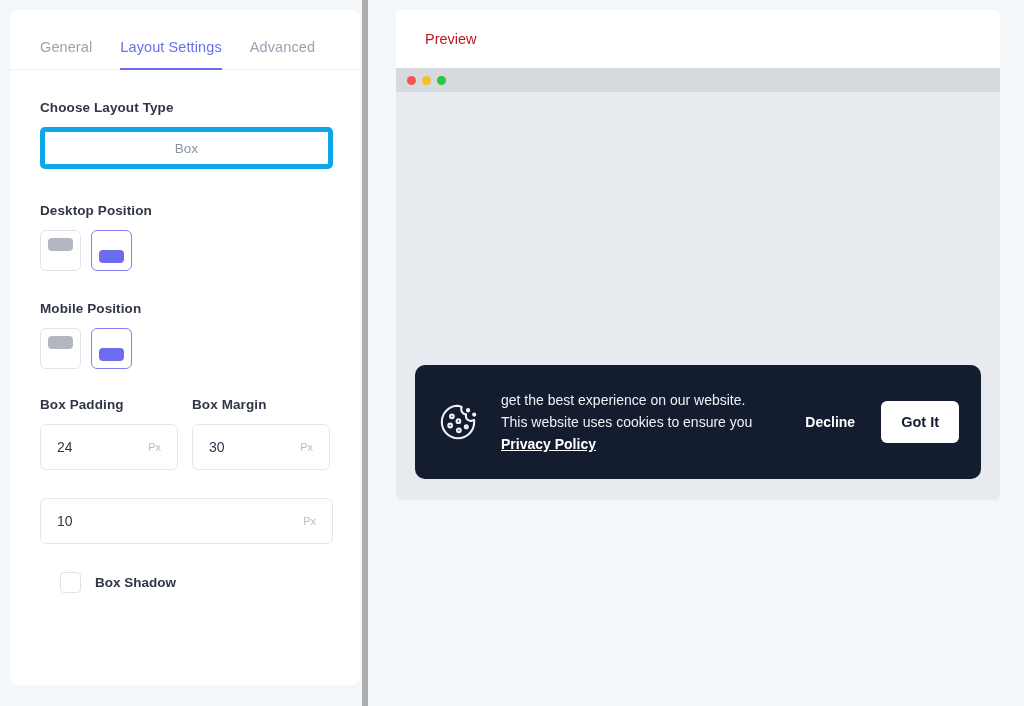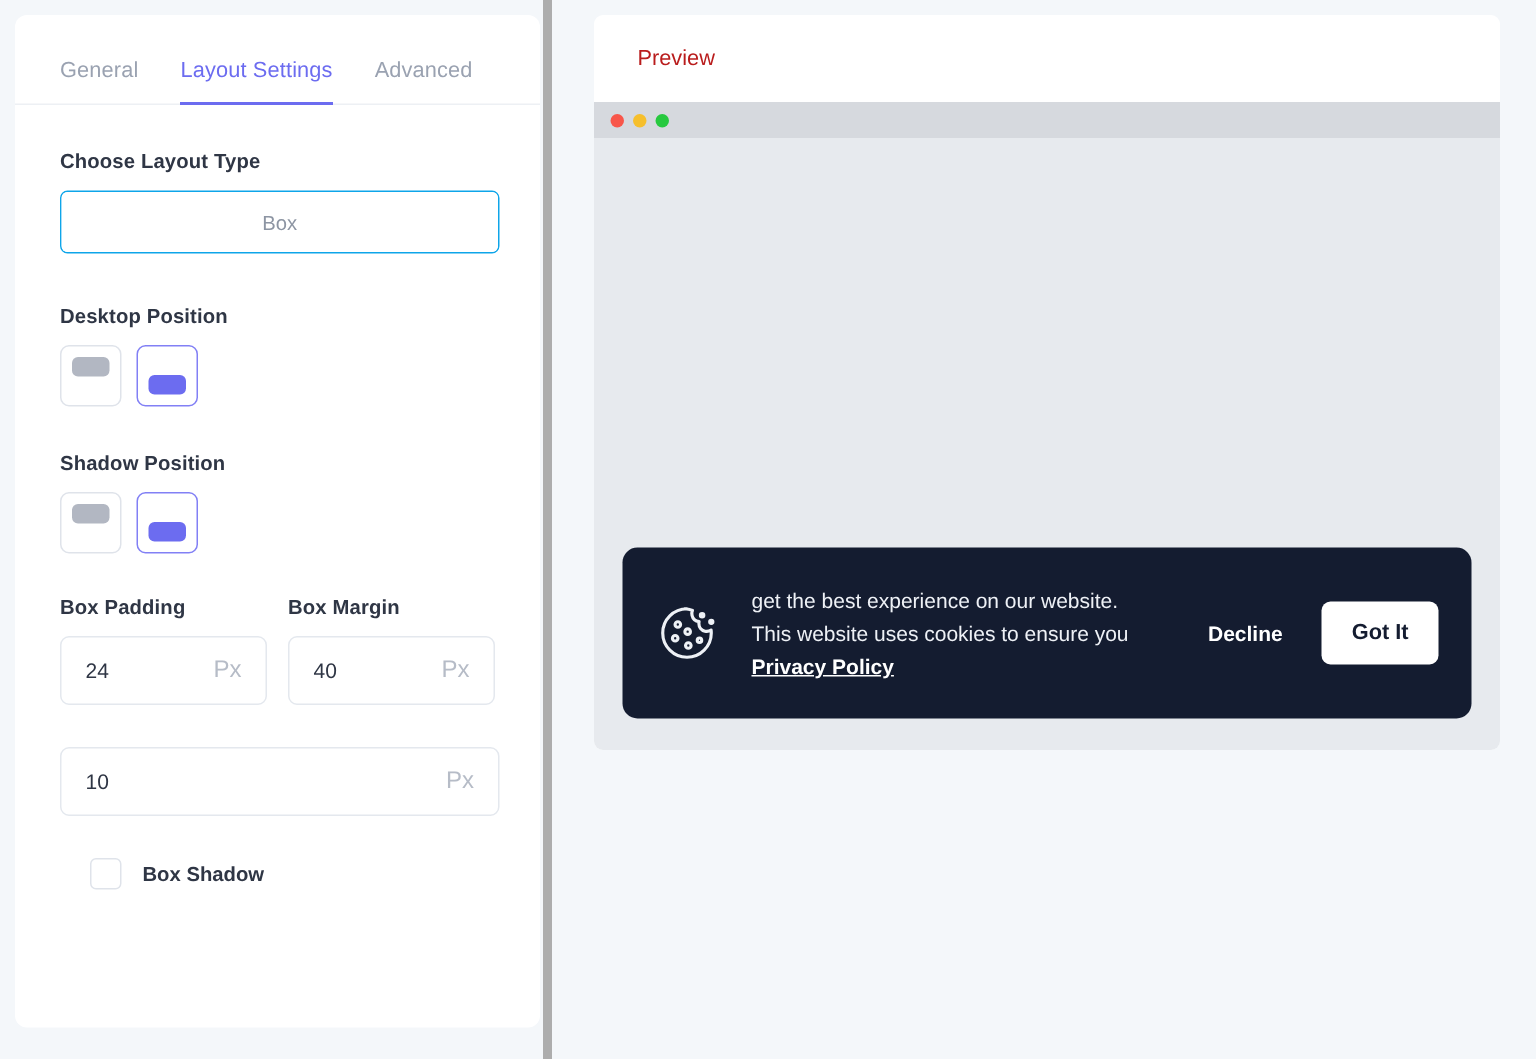--- a/index.html
+++ b/index.html
@@ -46,21 +46,21 @@
   .field-label {
     font-size: 13.5px; font-weight: bold;
     color: #2f3645; margin-bottom: 12px;
     letter-spacing: .1px;
   }
 
   
   .seg {
     display: flex; width: 293px; height: 42px;
     border-radius: 5px; overflow: hidden;
-    border: 1px solid #0ea5e9;
+    border: 5px solid #0ea5e9;
   }
   .seg-btn {
     flex: 1; display: flex; align-items: center; justify-content: center;
     font-size: 13.5px; color: #8d95a3; background: #fff;
     cursor: pointer; border: none;
     font-family: inherit;
   }
   .seg-btn.active { background: #6c6cf0; color: #ffffff; }
 
   .gap-28 { height: 28px; }
@@ -87,21 +87,21 @@
     position: relative; height: 46px;
     border: 1px solid #e4e8ee; border-radius: 6px; background: #fff;
   }
   .num-field.wide { width: 293px; }
   .num-val {
     position: absolute; left: 16px; top: 50%; transform: translateY(-50%);
     font-size: 14px; color: #2f3645;
   }
   .num-unit {
     position: absolute; right: 16px; top: 50%; transform: translateY(-50%);
-    font-size: 16px; color: #b6bcc7;
+    font-size: 11px; color: #b6bcc7;
   }
 
   
   .check-row { display: flex; align-items: center; gap: 14px; margin-left: 20px; }
   .checkbox {
     width: 21px; height: 21px; border-radius: 4px;
     border: 1px solid #dfe3ea; background: #fff; cursor: pointer;
   }
   .check-label { font-size: 13.5px; font-weight: bold; color: #2f3645; }
 
@@ -204,21 +204,21 @@
         <div class="pos-card top">
           <div class="pos-bar"></div>
         </div>
         <div class="pos-card bottom selected">
           <div class="pos-bar"></div>
         </div>
       </div>
 
       <div class="gap-30"></div>
 
-      <div class="field-label">Shadow Position</div>
+      <div class="field-label">Mobile Position</div>
       <div class="pos-row">
         <div class="pos-card top">
           <div class="pos-bar"></div>
         </div>
         <div class="pos-card bottom selected">
           <div class="pos-bar"></div>
         </div>
       </div>
 
       <div class="gap-28"></div>
@@ -227,21 +227,21 @@
         <div class="col">
           <div class="field-label">Box Padding</div>
           <div class="num-field">
             <span class="num-val">24</span>
             <span class="num-unit">Px</span>
           </div>
         </div>
         <div class="col">
           <div class="field-label">Box Margin</div>
           <div class="num-field">
-            <span class="num-val">40</span>
+            <span class="num-val">30</span>
             <span class="num-unit">Px</span>
           </div>
         </div>
       </div>
 
       <div class="gap-28"></div>
 
       <div class="num-field wide">
         <span class="num-val">10</span>
         <span class="num-unit">Px</span>

